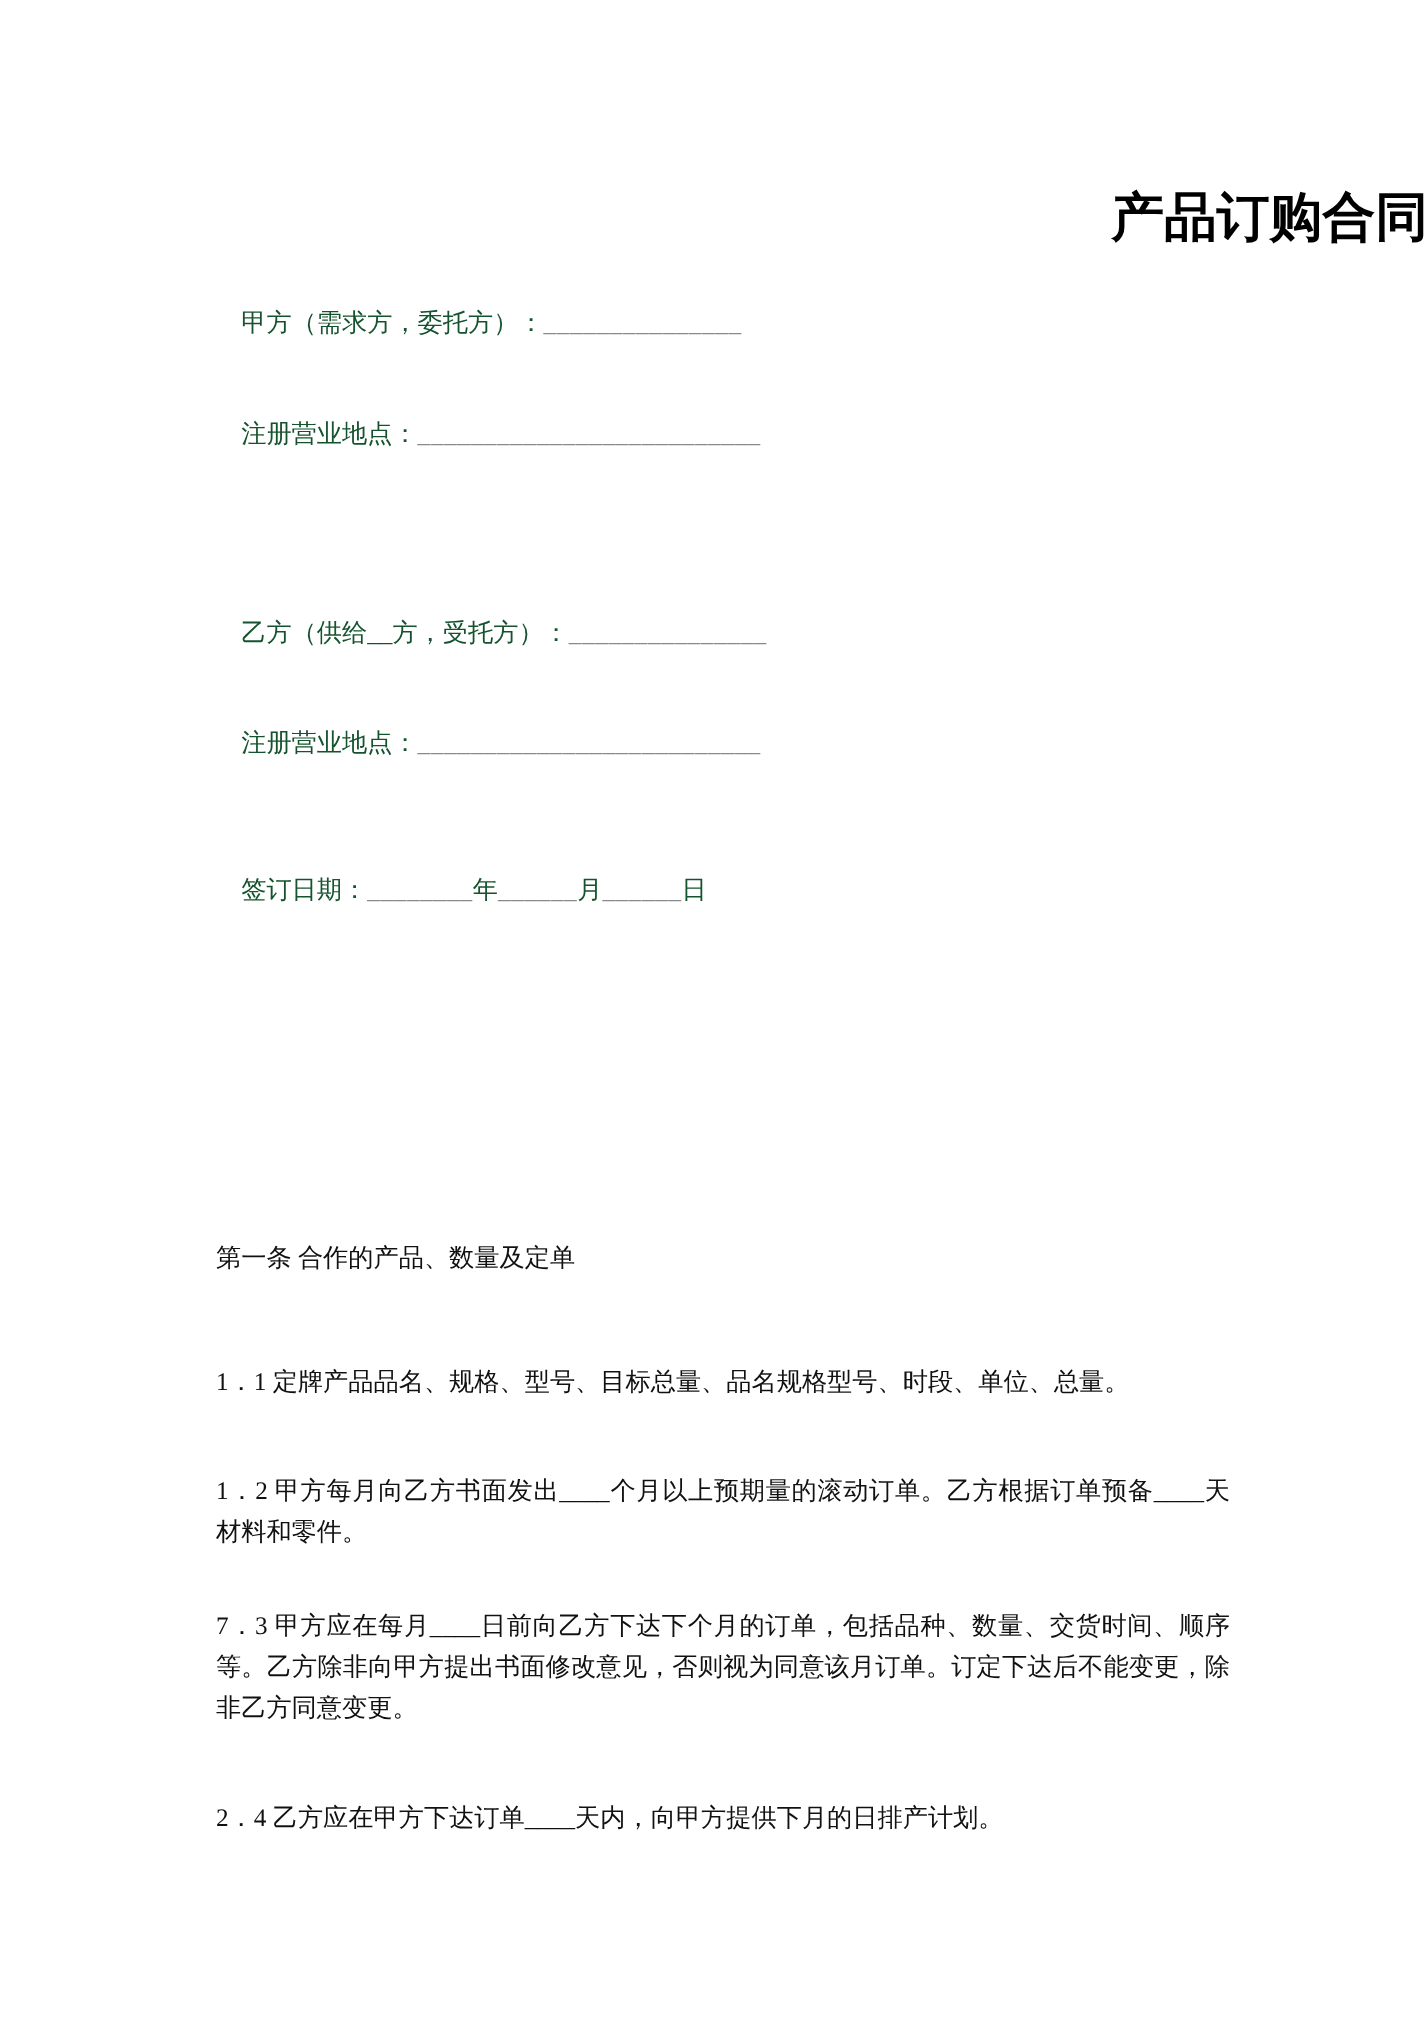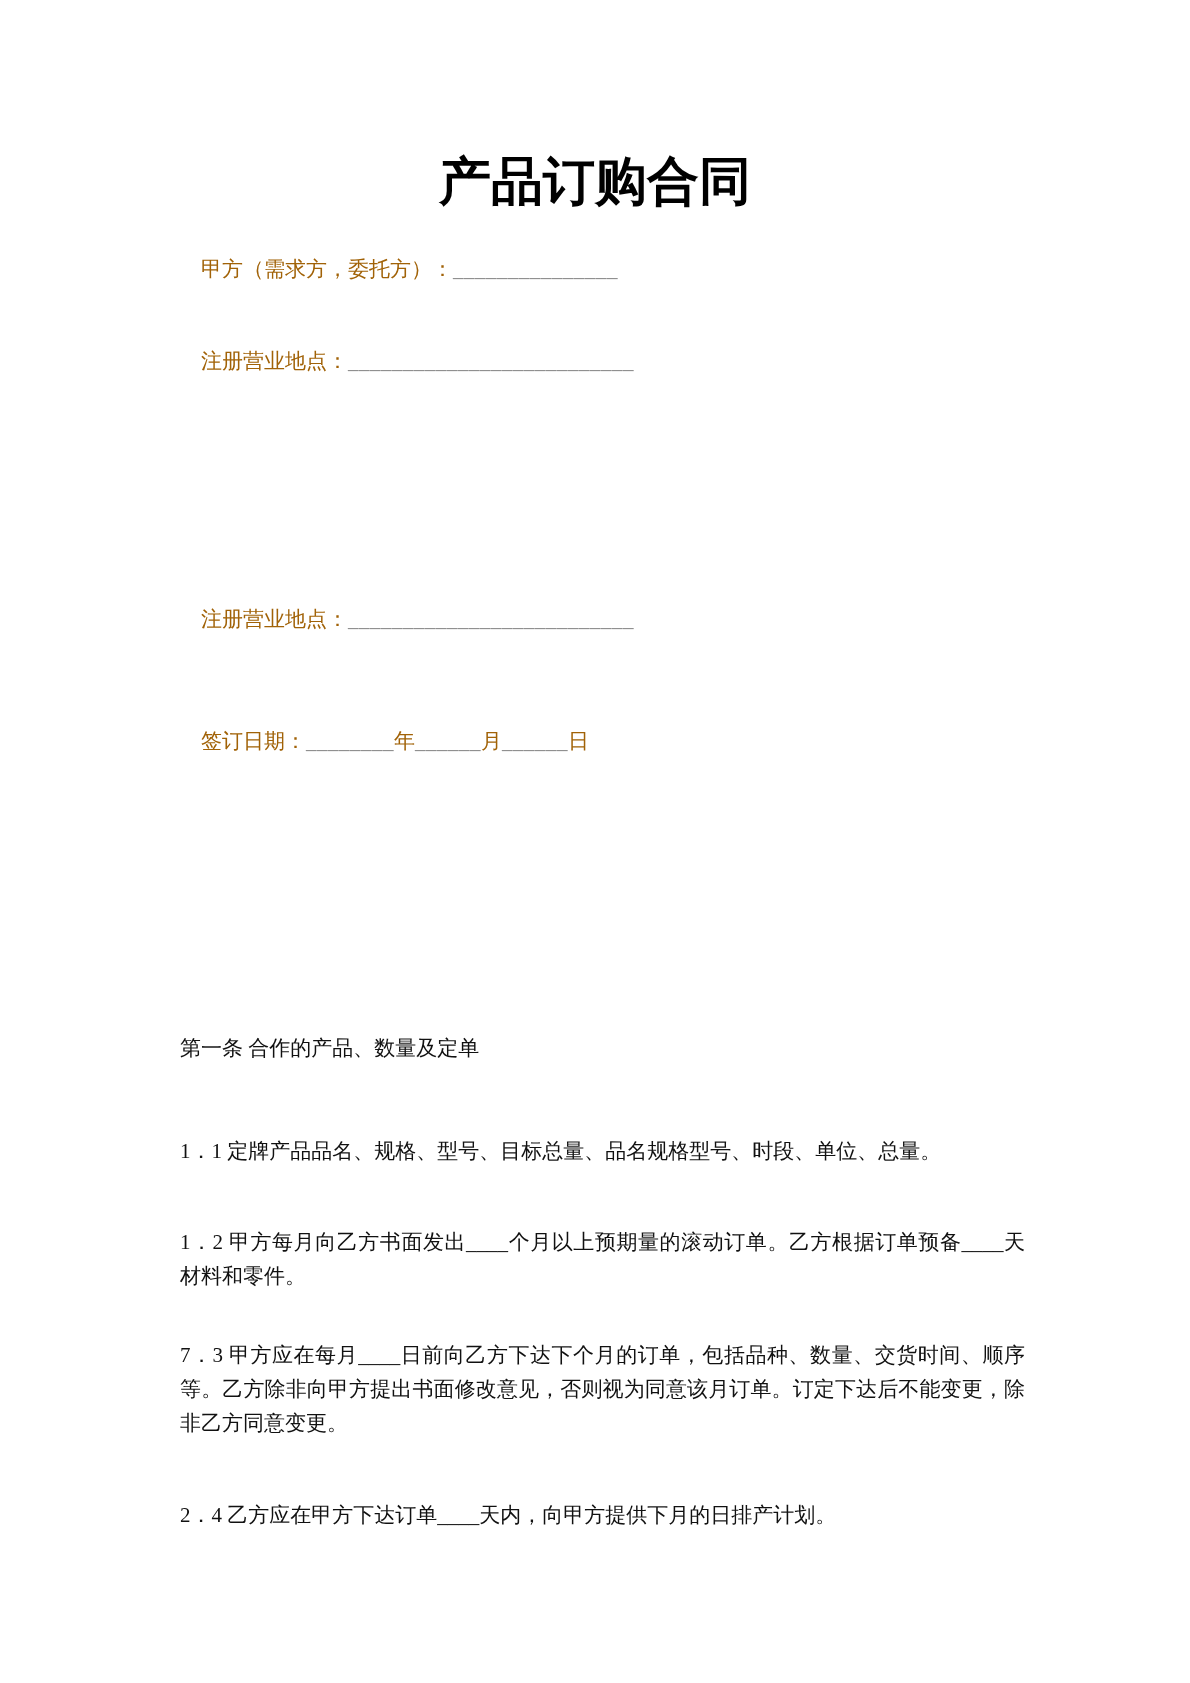--- a/index.html
+++ b/index.html
@@ -10,22 +10,22 @@
     background: #ffffff;
     font-family: "Liberation Serif", "DejaVu Serif", serif;
     color: #111111;
     overflow: hidden;
   }
   .doc-title {
     position: absolute;
     top: 158px;
     left: 0;
     width: 100%;
-    text-align: center;
-    font-size: 52px;
+    text-align: right;
+    font-size: 44px;
     font-weight: bold;
     color: #000000;
     margin: 0;
     line-height: 48px;
   }
   .line {
     position: absolute;
     left: 180px;
     font-size: 21px;
     line-height: 34px;
@@ -39,37 +39,40 @@
     line-height: 34px;
     margin: 0;
     white-space: pre-wrap;
     text-align: justify;
   }
   .blank {
     color: #8a8a8a;
     letter-spacing: 0.5px;
     margin-top: 24px;
   }
-  .label { color: #a16207; }
+  .label { color: #14532d; }
 </style>
 </head>
 <body>
 
 <div class="page">
 
   <h1 class="doc-title">产品订购合同</h1>
 
   <div class="line" style="top:218px">
     <span class="label">甲方（需求方，委托方）：</span><span class="blank">_______________</span>
   </div>
 
   <div class="line" style="top:310px">
     <span class="label">注册营业地点：</span><span class="blank">__________________________</span>
   </div>
 
+  <div class="line" style="top:476px">
+    <span class="label">乙方（供给__方，受托方）：</span><span class="blank">_______________</span>
+  </div>
 
   <div class="line" style="top:568px">
     <span class="label">注册营业地点：</span><span class="blank">__________________________</span>
   </div>
 
   <div class="line" style="top:690px">
     <span class="label">签订日期：</span><span class="blank">________</span><span class="label">年</span><span class="blank">______</span><span class="label">月</span><span class="blank">______</span><span class="label">日</span>
   </div>
 
 

